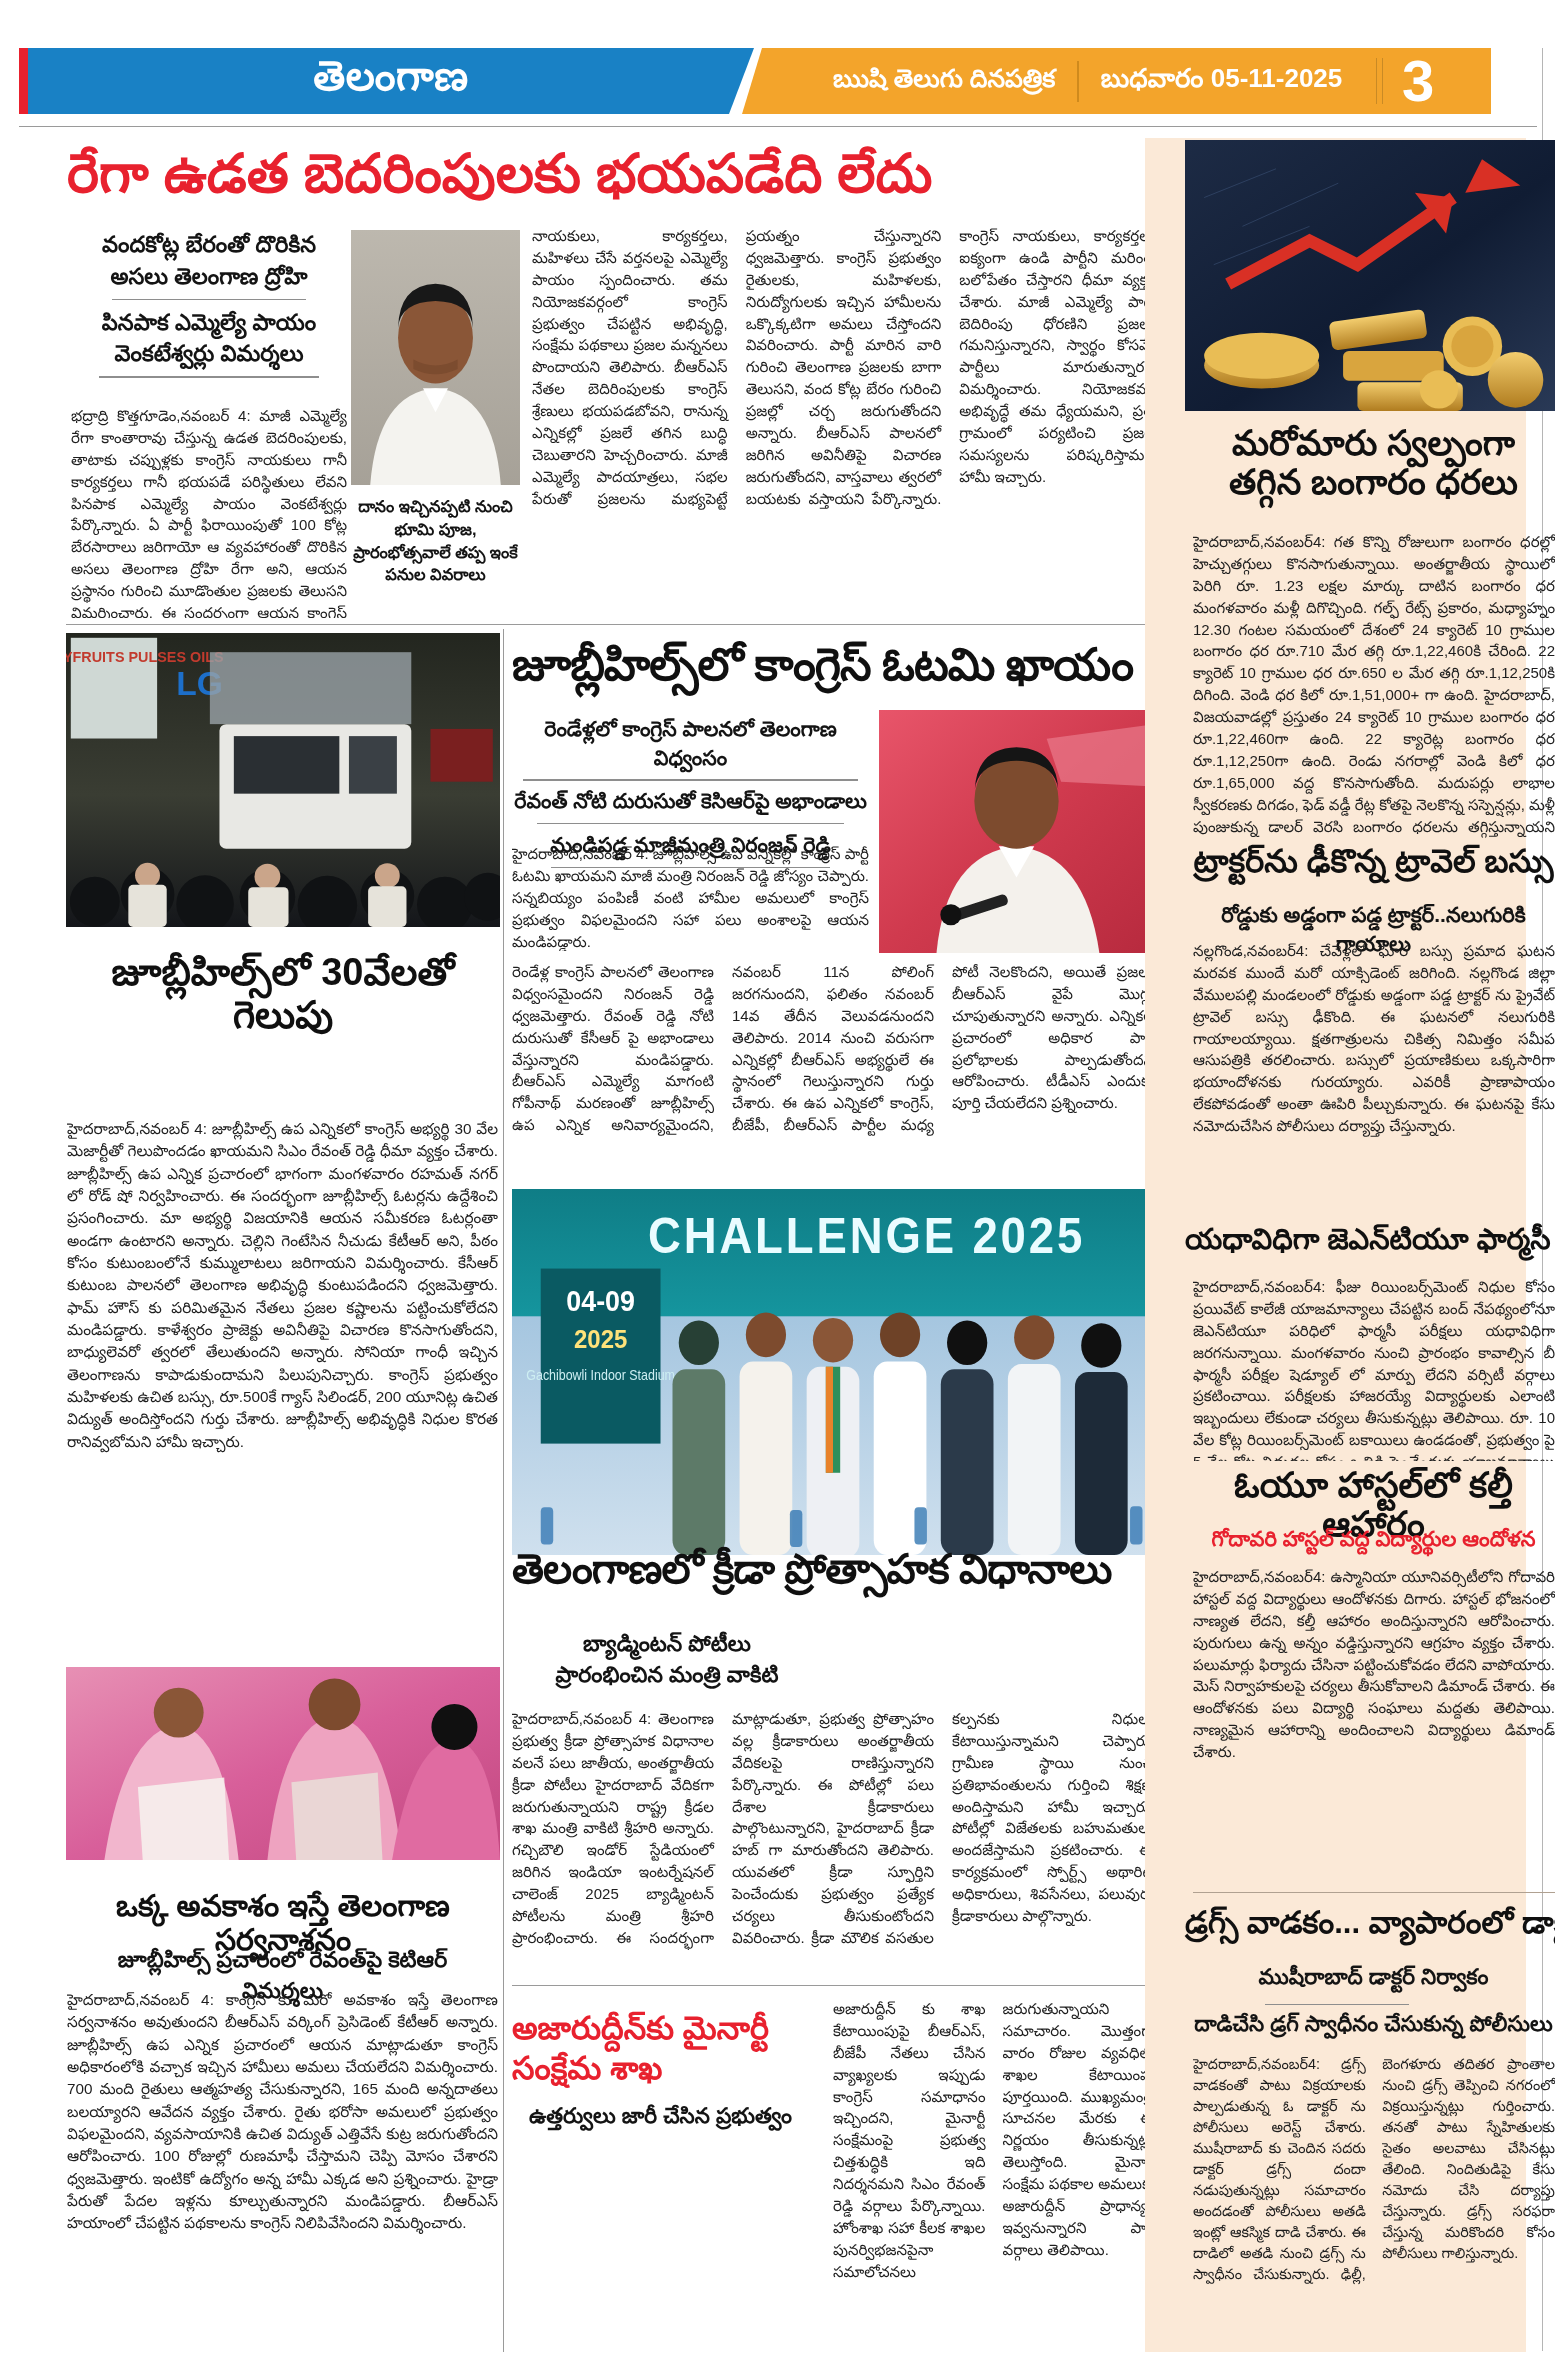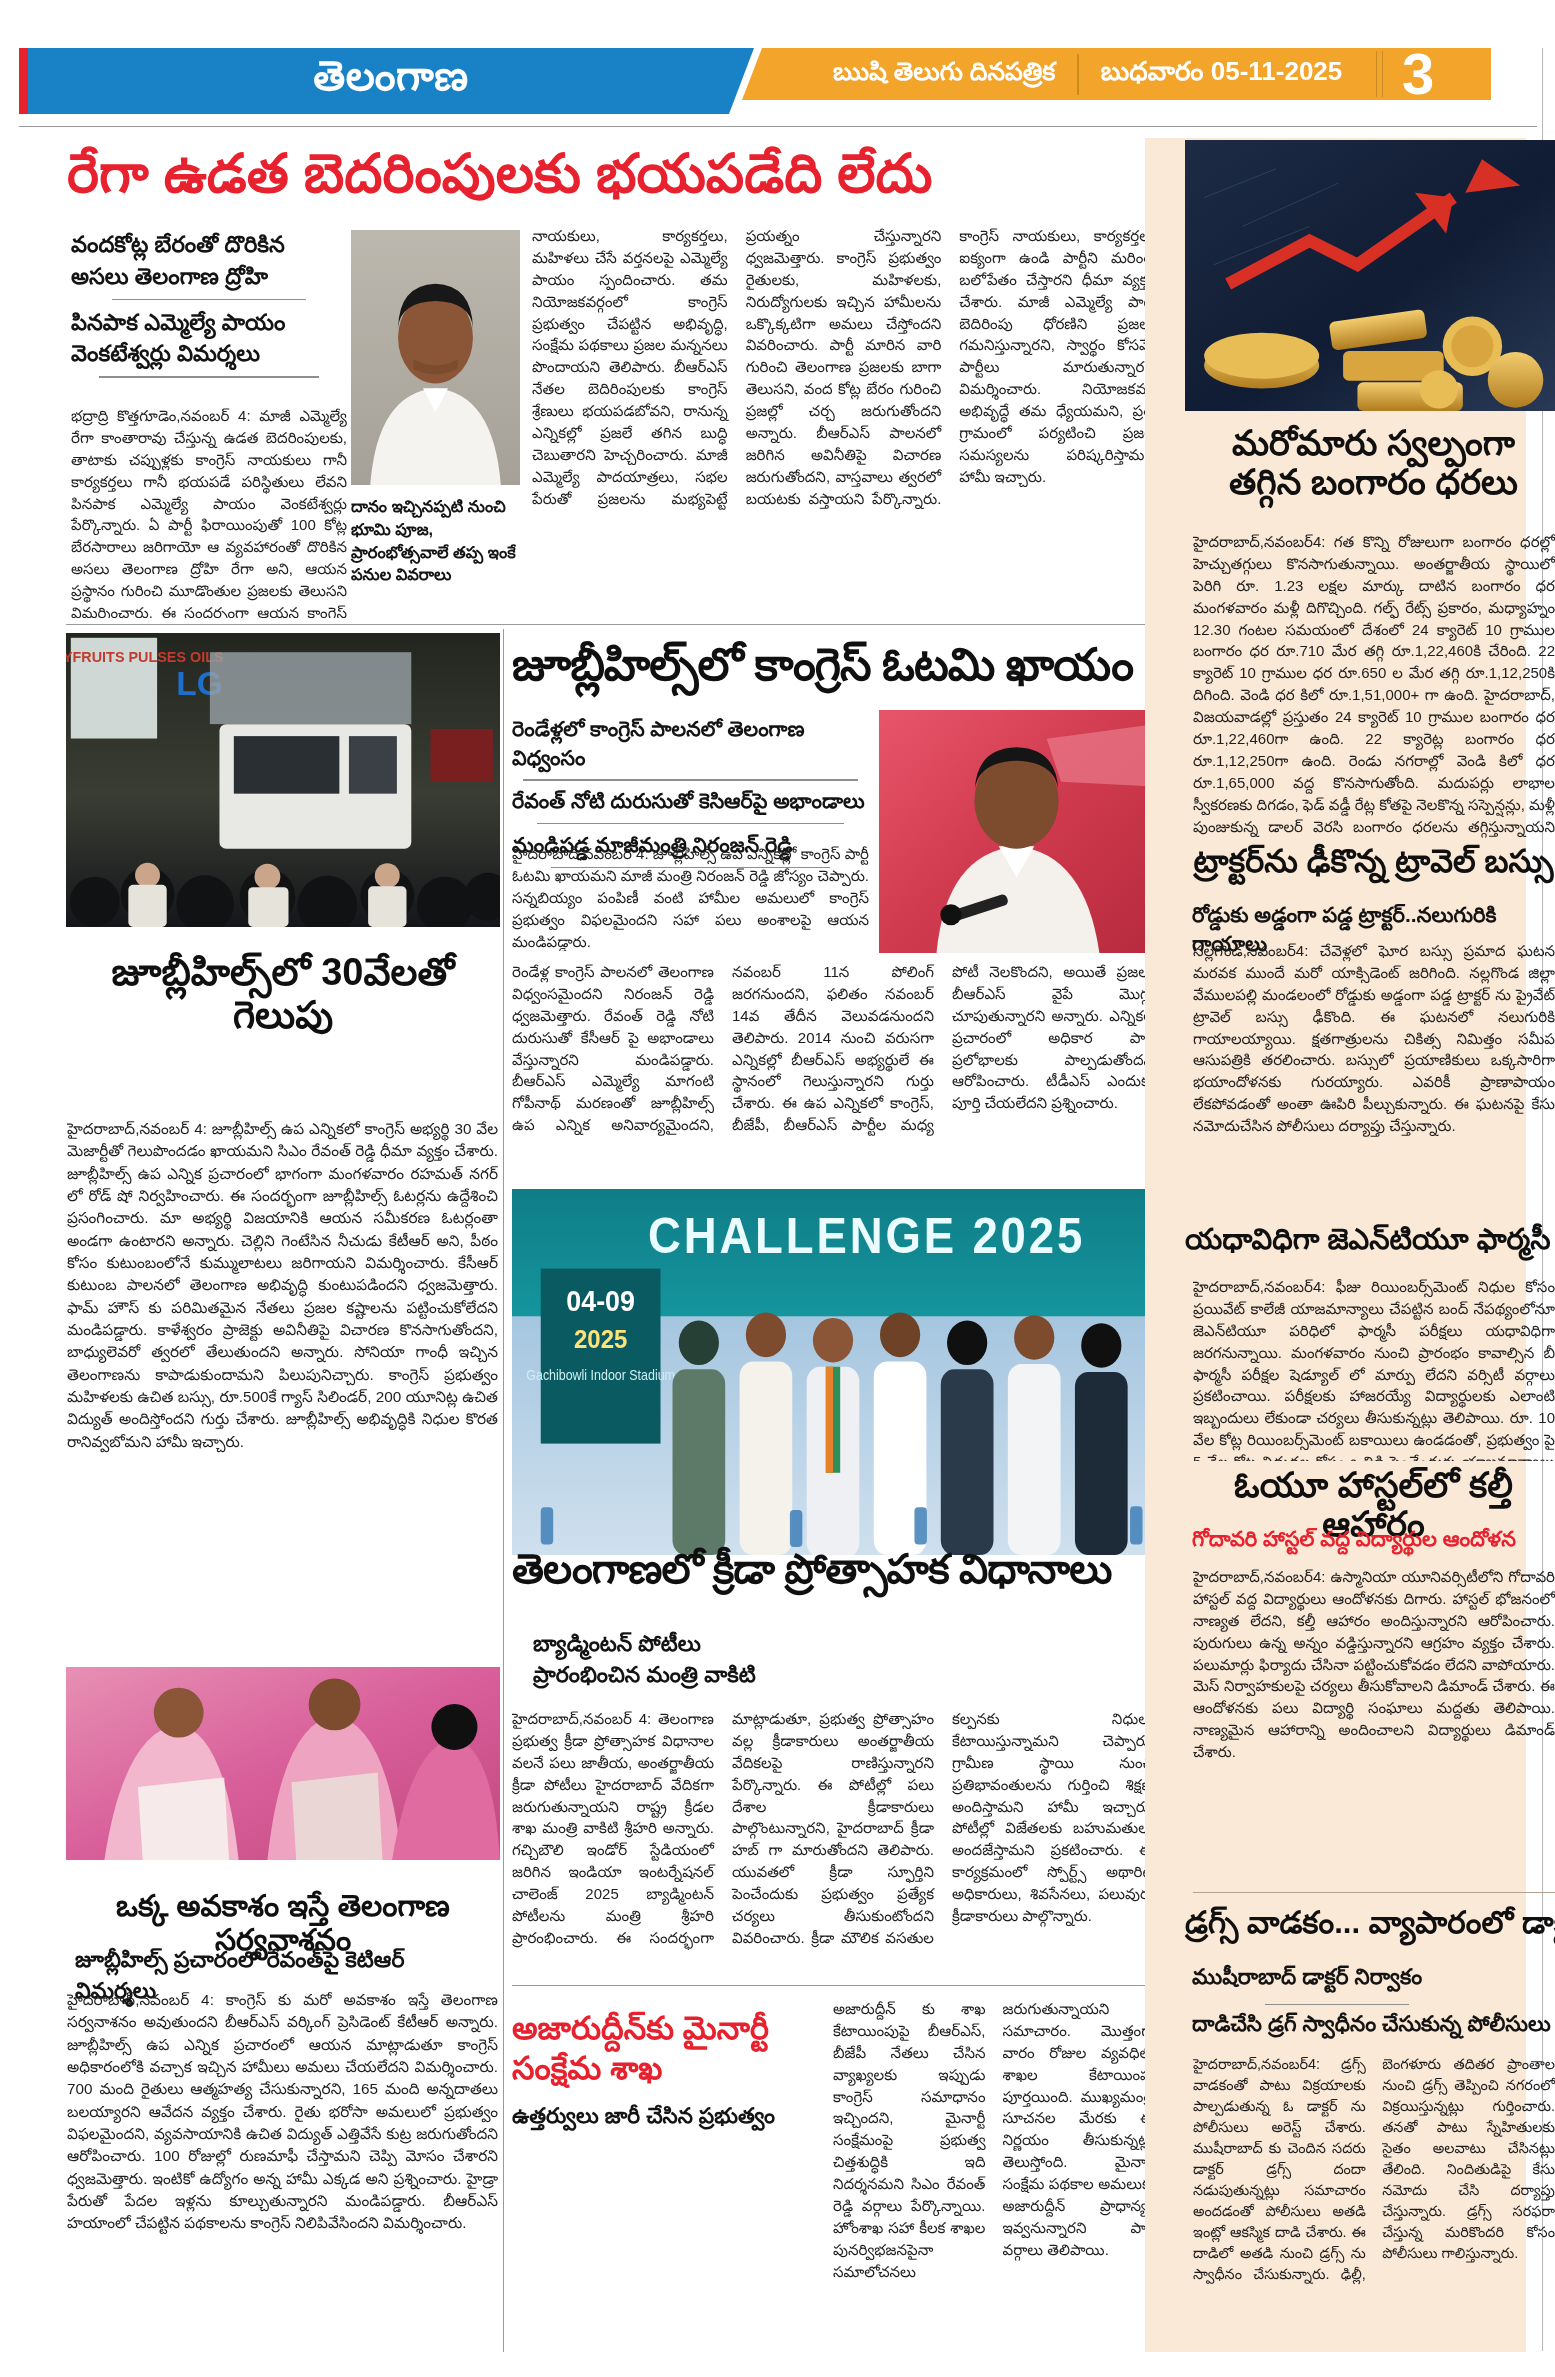--- a/index.html
+++ b/index.html
@@ -5,37 +5,37 @@
   * { margin:0; padding:0; box-sizing:border-box; }
   body { font-family:"Liberation Sans","DejaVu Sans",sans-serif; background:#e9e9e9; }
   #page { position:relative; width:1555px; height:2377px; background:#ffffff; overflow:hidden; margin:0 auto; }
 
   
   .hdr-red  { position:absolute; left:19px; top:48px; width:34px; height:66px; background:#e8212e;
               clip-path:polygon(0 0,100% 0,62% 100%,0 100%); }
   .hdr-blue { position:absolute; left:28px; top:48px; width:726px; height:66px; background:#1981c5;
               clip-path:polygon(0 0,100% 0,calc(100% - 25px) 100%,0 100%);
               display:flex; align-items:center; justify-content:center; }
-  .hdr-orange { position:absolute; left:742px; top:48px; width:749px; height:52px; background:#f3a42b;
+  .hdr-orange { position:absolute; left:742px; top:48px; width:749px; height:66px; background:#f3a42b;
               clip-path:polygon(20px 0,100% 0,100% 100%,0 100%);
               display:flex; align-items:center; }
   .hdr-section { color:#ffffff; font-size:41px; font-weight:bold; letter-spacing:0.5px; }
   .hdr-paper { color:#ffffff; font-size:25px; font-weight:bold; margin-left:91px; }
   .hdr-sep  { width:1.4px; height:41px; background:#cf8a1d; margin:0 22px; }
   .hdr-date { color:#ffffff; font-size:26px; font-weight:bold; }
   .hdr-dsep { width:6.7px; height:46px; border-left:1.4px solid #c98a25; border-right:1.4px solid #c98a25; margin:0 19px 0 34px; }
   .hdr-page { color:#ffffff; font-size:58px; font-weight:bold; line-height:1; }
   .top-rule { position:absolute; left:19px; top:126px; width:1518px; height:1.4px; background:#9a9a9a; }
   .page-edge{ position:absolute; left:1542px; top:48px; width:1.4px; height:2303px; background:#b5b5b5; }
 
   
   .abs { position:absolute;margin-left:37px; }
   .headline-red   { color:#e8212e; font-weight:bold; line-height:1.08; }
   .headline-black { color:#101010; font-weight:bold; line-height:1.12; }
-  .deck    { color:#141414; font-weight:bold; line-height:1.4; }
+  .deck    { color:#141414; font-weight:bold; text-align:center; line-height:1.4; }
   .subrule { height:1.4px; background:#8e8e8e; margin:6.7px auto; }
   .body-text { color:#1d1d1d; font-size:15px; line-height:1.46; text-align:justify; }
   .rule-h { background:#9a9a9a; height:1.4px; }
   .rule-v { background:#9a9a9a; width:1.4px; }
   .photo  { overflow:hidden; }
   .photo svg { display:block; width:100%; height:100%; }
 
   
   .right-bg { position:absolute; left:1145px; top:138px; width:381px; height:2214px; background:#fbe9d7; }
 </style>

